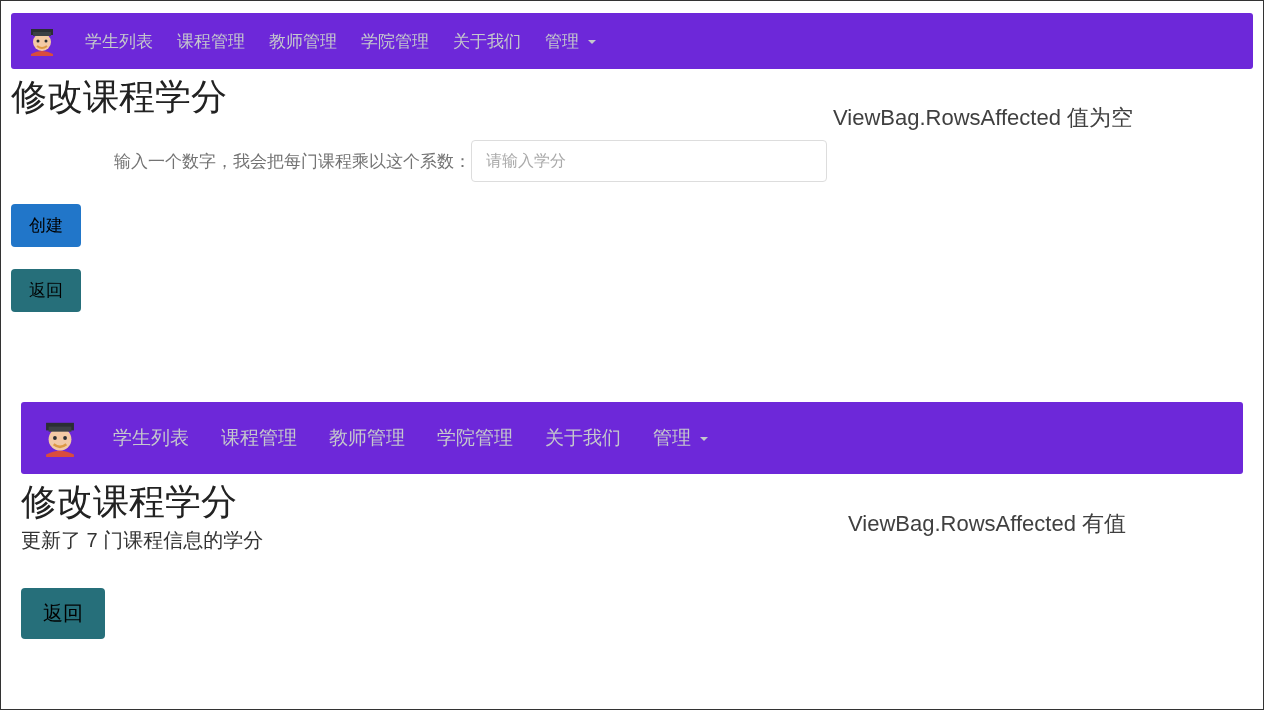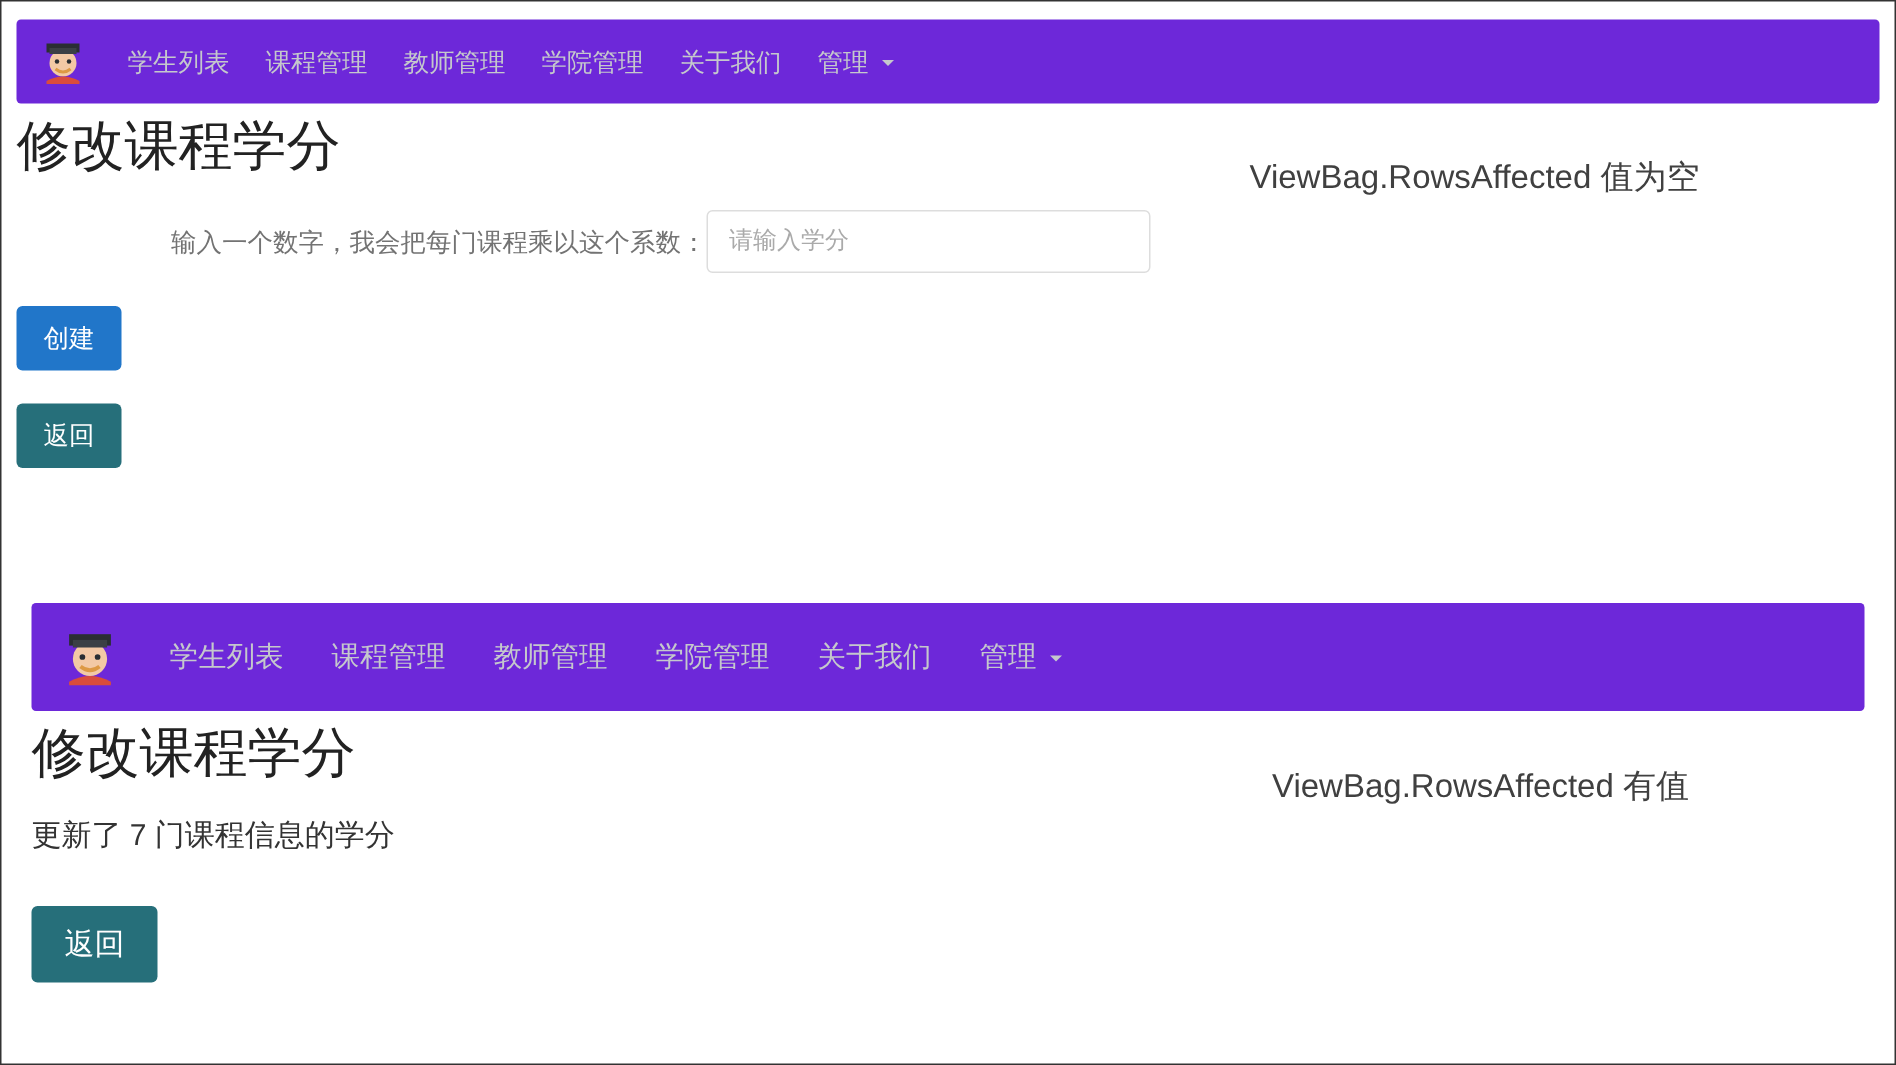--- a/index.html
+++ b/index.html
@@ -64,39 +64,38 @@
       align-items: center;
       margin-top: 18px;
     }
     .form-label {
       font-size: 17px;
       color: #737373;
       width: 460px;
       text-align: right;
     }
     .form-input {
-      width: 296px;
+      width: 356px;
       height: 42px;
       border: 1px solid #ddd;
       border-radius: 4px;
       padding: 8px 14px;
       font-size: 16px;
       color: #333;
     }
     .form-input::placeholder { color: #aaa; }
     .result-text {
       font-size: 20px;
       color: #333;
-      margin-top: 16px;
     }
     .btn {
       display: inline-block;
       border: none;
       border-radius: 4px;
-      color: #ffffff;
+      color: #000000;
       font-size: 17px;
       padding: 10px 18px;
       cursor: pointer;
       margin-top: 22px;
     }
     .btn-create { background: #2176c9; }
     .btn-back { background: #266f7a; }
     .section-2 .btn-back { padding: 12px 22px; font-size: 20px; margin-top: 34px; }
     .annotation {
       position: absolute;

